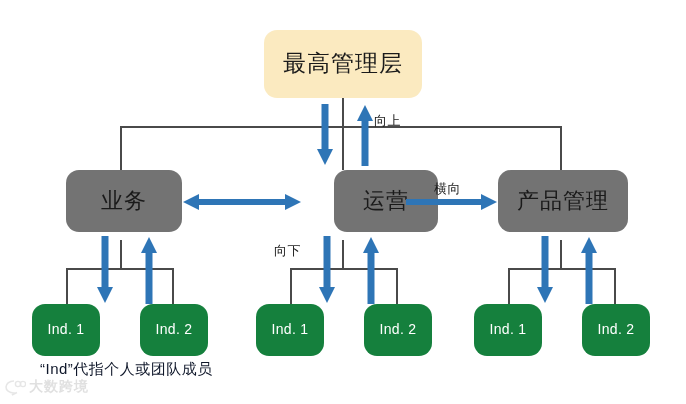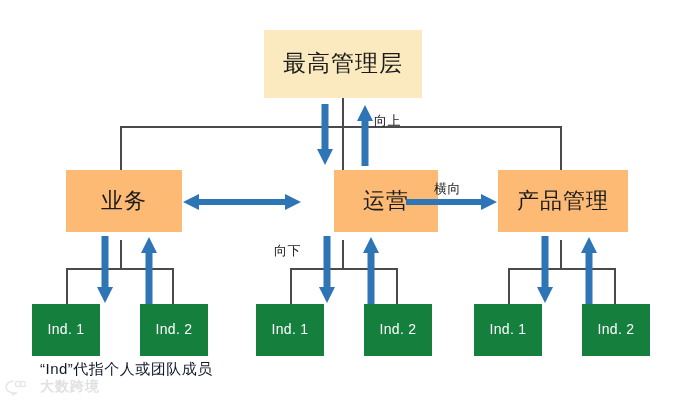--- a/index.html
+++ b/index.html
@@ -21,29 +21,30 @@
   
   .box {
     position: absolute;
     box-sizing: border-box;
     display: flex;
     align-items: center;
     justify-content: center;
     text-align: center;
     line-height: 1.1;
     z-index: 5;
+    border-radius: 13px;
   }
   .box-top {
     background: #FBEAC0;
     color: #1a1a1a;
     font-size: 23px;
     letter-spacing: 1px;
   }
   .box-mid {
-    background: #fdba74;
+    background: #737373;
     color: #1a1a1a;
     font-size: 22px;
     letter-spacing: 1px;
   }
   .box-ind {
     background: #15803d;
     color: #ffffff;
     font-size: 14px;
     letter-spacing: 0.3px;
   }
@@ -80,21 +81,21 @@
     z-index: 7;
     letter-spacing: 0.5px;
   }
   
   .watermark {
     position: absolute;
     z-index: 8;
     opacity: 0.30;
     display: flex;
     align-items: flex-end;
-    gap: 14px;
+    gap: 3px;
     pointer-events: none;
   }
   .wm-text {
     font-size: 14px;
     color: #9a9a9a;
     letter-spacing: 1px;
     font-weight: bold;
   }
 </style>
 </head>

